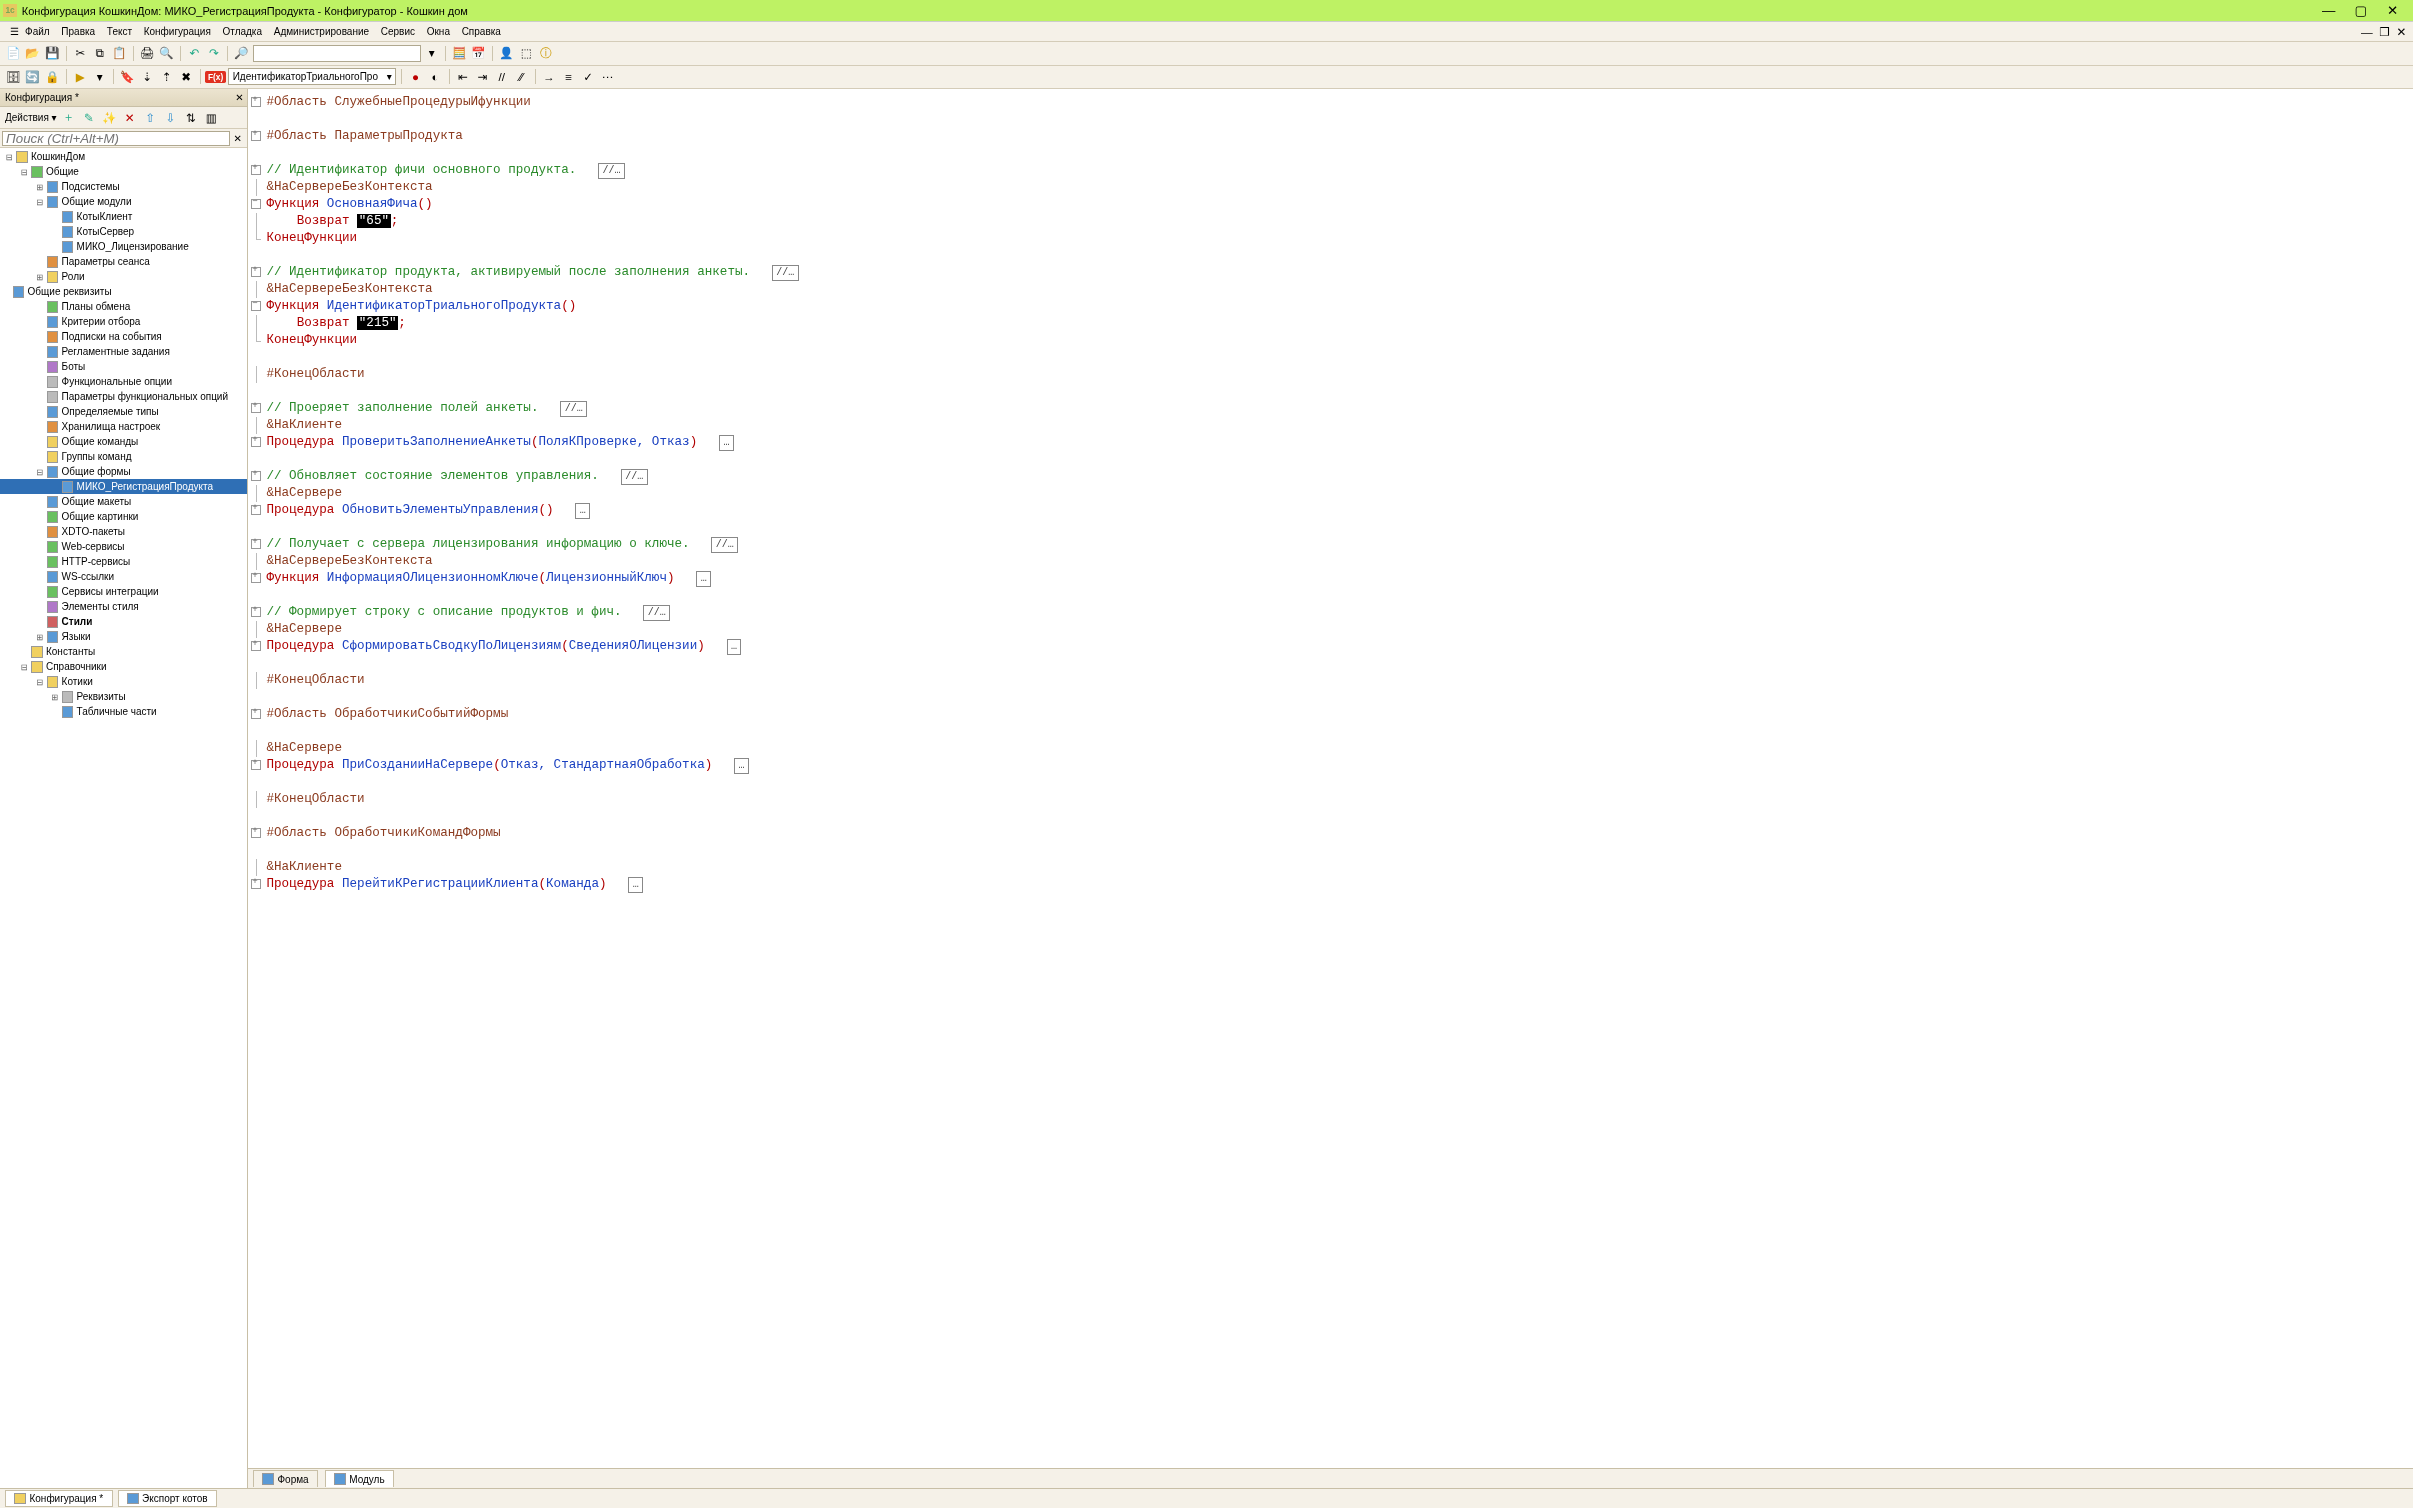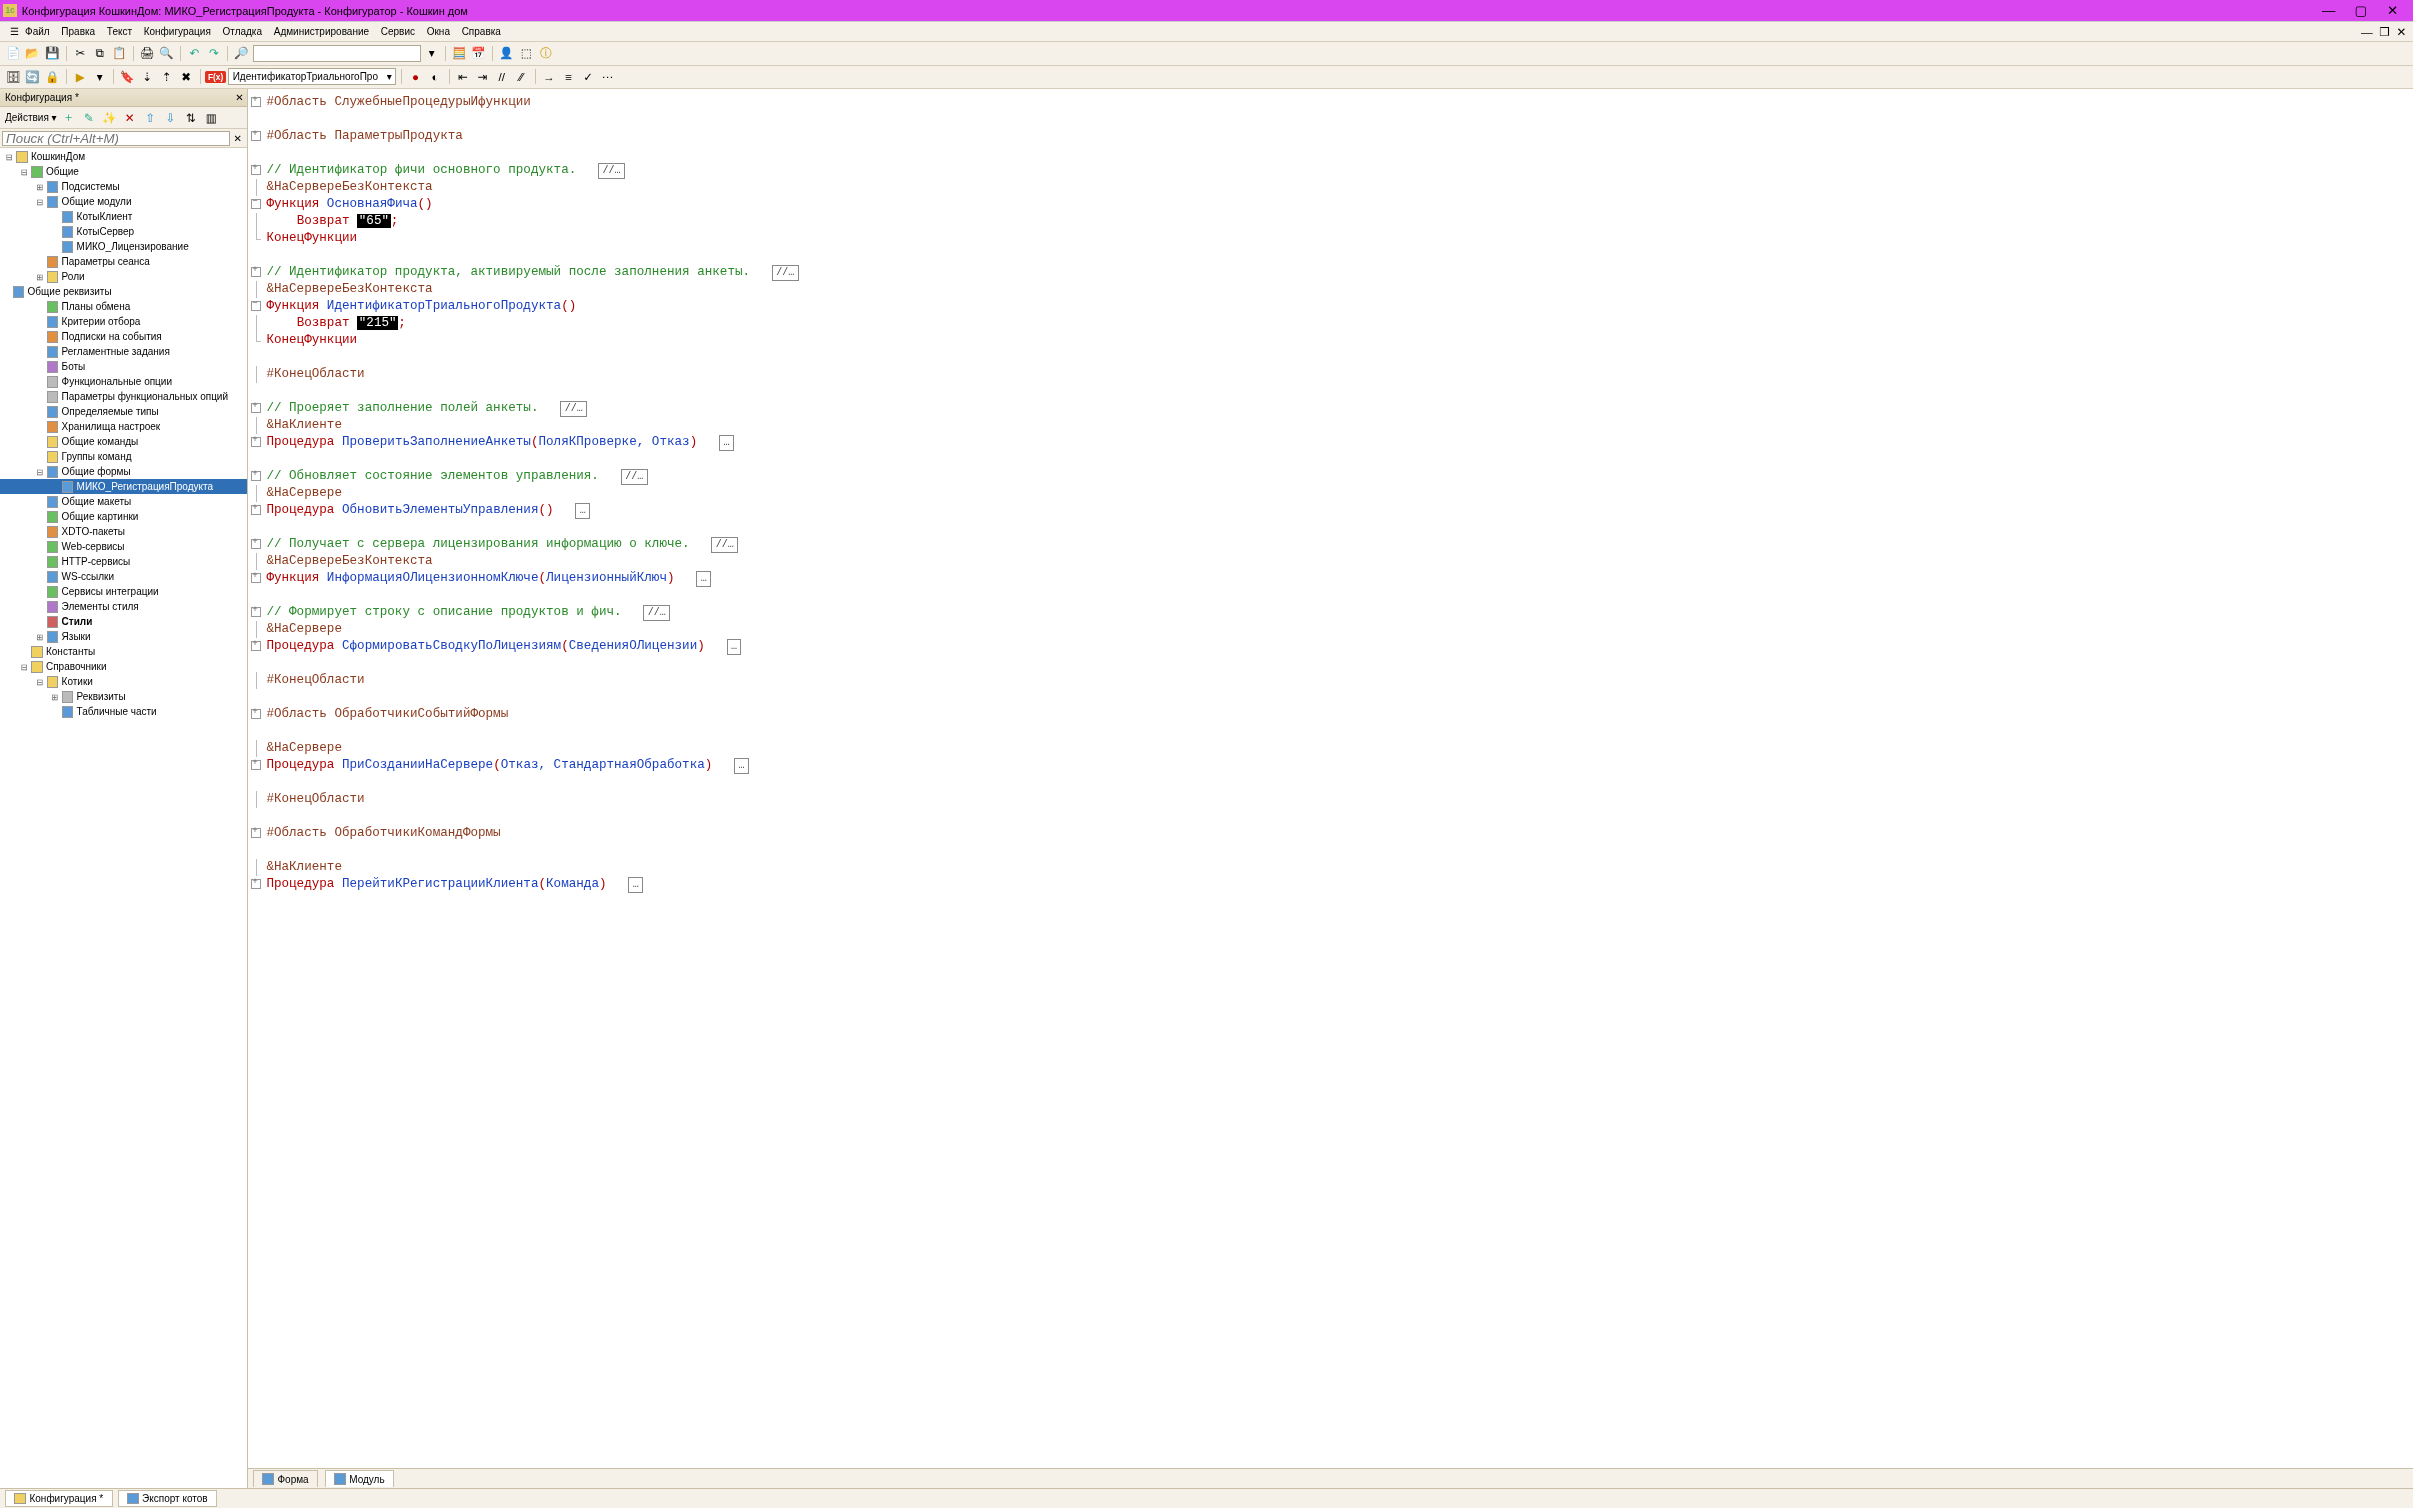--- a/index.html
+++ b/index.html
@@ -8,21 +8,21 @@
   font-size: 10px;
   background: #f5f1e8;
   color: #000;
   width: 2413px;
   height: 1508px;
   overflow: hidden;
   transform-origin: top left;
 }
 .titlebar {
   height: 22px;
-  background: #d946ef;
+  background: #bef264;
   display: flex;
   align-items: center;
   padding: 0 3.4px;
   border-bottom: 0.8px solid #ccc;
 }
 .titlebar .icon1c {
   width: 13.4px; height: 13.4px;
   background: #e6c860;
   margin-right: 5px;
   display:flex;align-items:center;justify-content:center;

